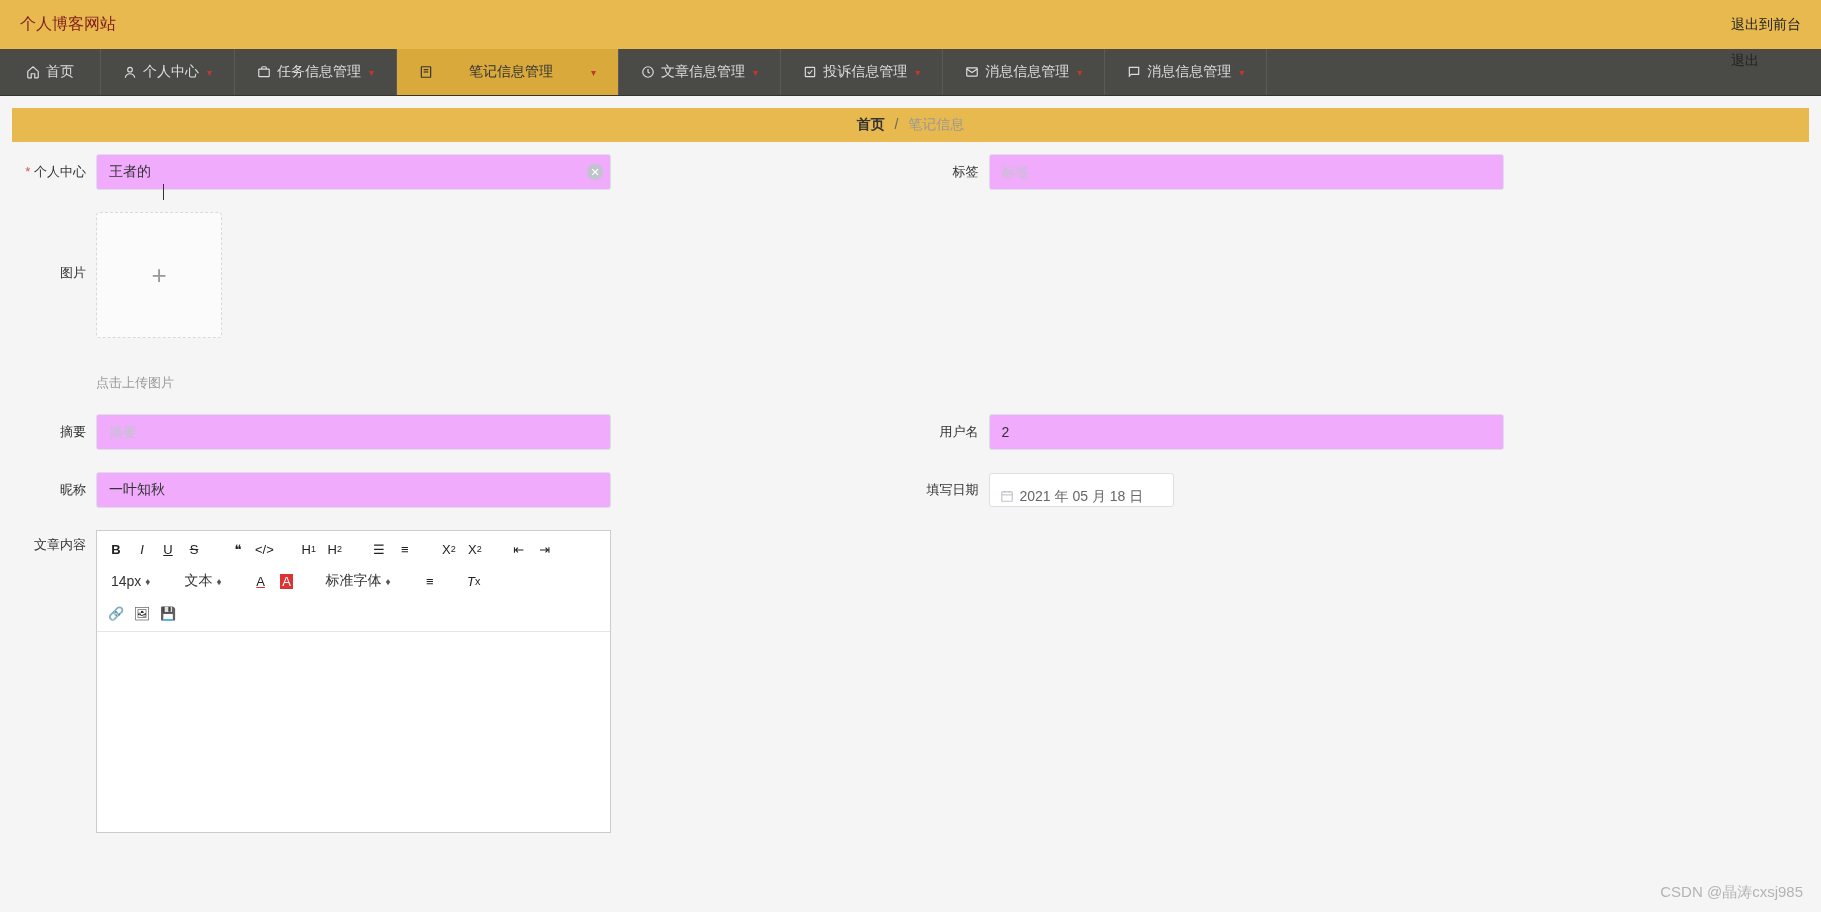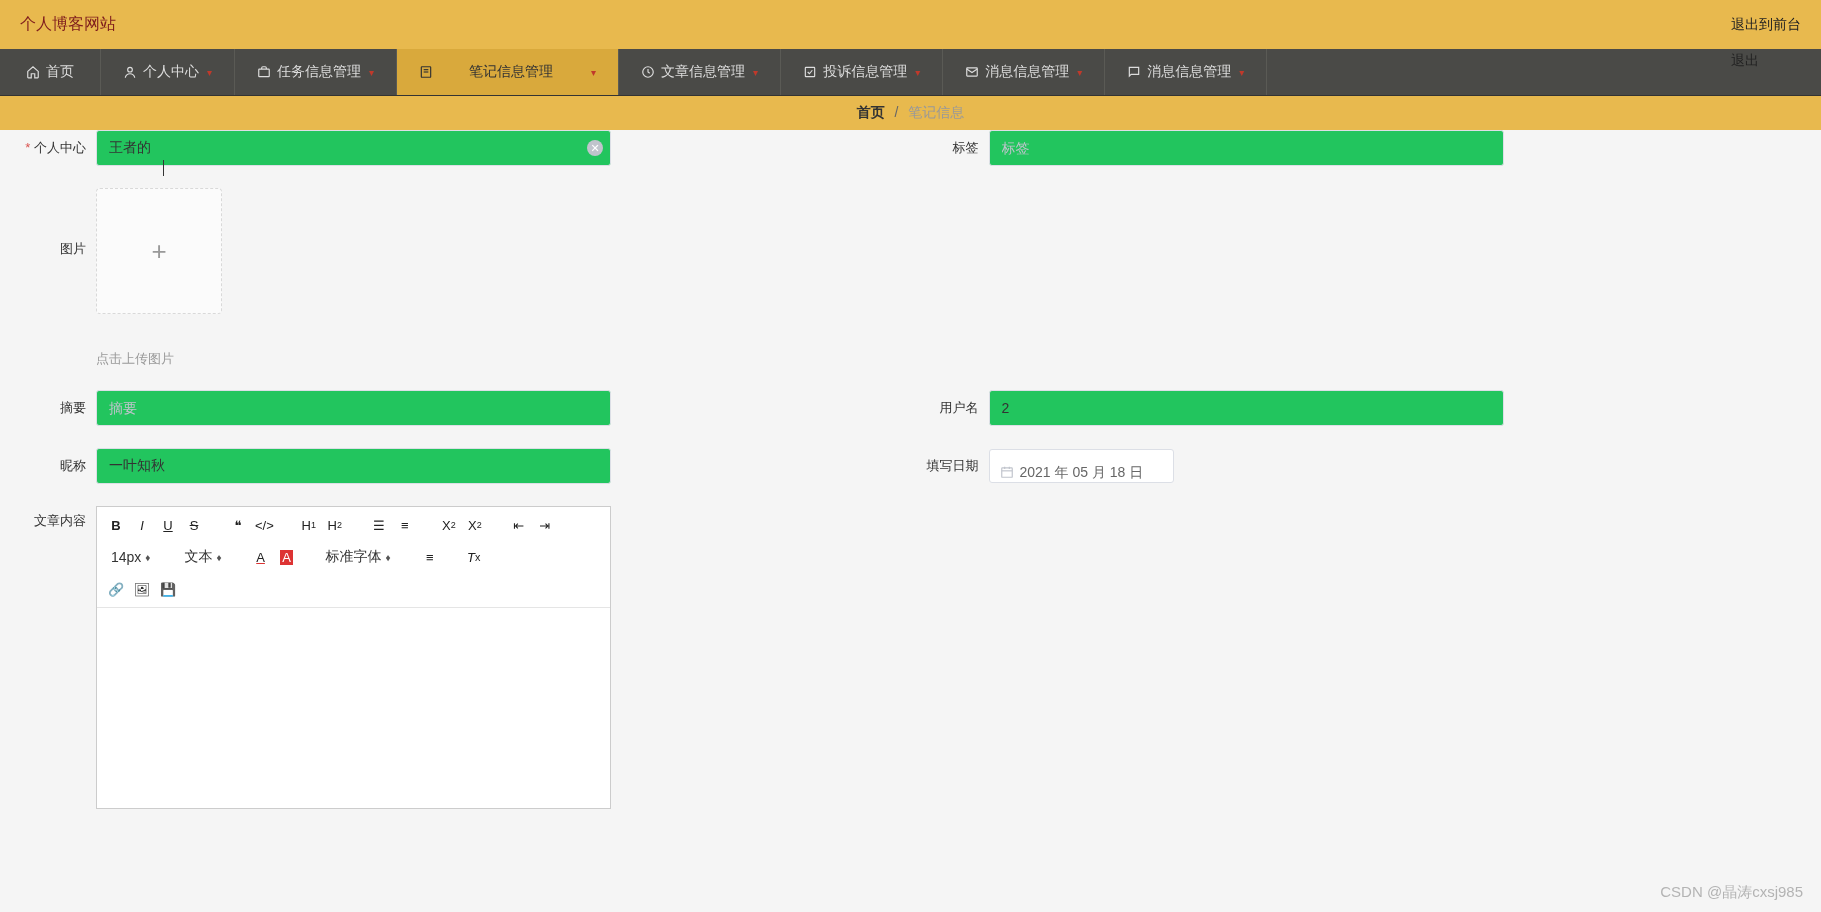--- a/index.html
+++ b/index.html
@@ -10,32 +10,32 @@
 .header-right { display: flex; gap: 18px; color: #222; flex-direction: column; }
 .header-right span { cursor: pointer; }
 
 .navbar { background: #4a4a47; height: 47px; display: flex; border-bottom: 1px solid #333; }
 .nav-item { display: flex; align-items: center; padding: 0 22px; color: #ddd; cursor: pointer; border-right: 1px solid #5a5a55; font-size: 14px; gap: 6px; position: relative; }
 .nav-item:first-child { padding: 0 26px; }
 .nav-item.active { background: #d9a93c; color: #333; gap: 36px; }
 .nav-item .chev { color: #c0392b; font-size: 10px; margin-left: 2px; }
 .nav-icon { width: 14px; height: 14px; display: inline-flex; align-items: center; justify-content: center; }
 
-.breadcrumb-bar { background: #e8b94e; margin: 0; padding: 8px; text-align: center; color: #555; }
+.breadcrumb-bar { background: #e8b94e; margin: 12px; padding: 8px; text-align: center; color: #555; }
 .breadcrumb-bar a { color: #333; font-weight: bold; text-decoration: none; }
 .breadcrumb-bar .sep { margin: 0 6px; color: #666; }
 .breadcrumb-bar .cur { color: #999; }
 
 .form-area { padding: 0 18px 30px 18px; }
 .form-row { display: flex; margin-bottom: 22px; }
 .form-col { flex: 1; display: flex; align-items: center; }
 .label { width: 78px; text-align: right; padding-right: 10px; color: #333; font-size: 13px; }
 .label.req::before { content: "* "; color: #d9534f; }
 .input-wrap { position: relative; width: 515px; }
-.el-input { width: 100%; height: 36px; border: 1px solid #dcdfe6; border-radius: 3px; padding: 0 30px 0 12px; font-size: 14px; color: #333; background: #22c55e; }
+.el-input { width: 100%; height: 36px; border: 1px solid #dcdfe6; border-radius: 3px; padding: 0 30px 0 12px; font-size: 14px; color: #333; background: #f0abfc; }
 .el-input::placeholder { color: #c0c4cc; }
 .clear-btn { position: absolute; right: 8px; top: 50%; transform: translateY(-50%); width: 16px; height: 16px; border-radius: 50%; background: #c0c4cc; color: #fff; font-size: 11px; display: flex; align-items: center; justify-content: center; cursor: pointer; }
 
 .upload-box { width: 126px; height: 126px; border: 1px dashed #d9d9d9; border-radius: 4px; background: #fbfbfb; display: flex; align-items: center; justify-content: center; cursor: pointer; }
 .upload-plus { font-size: 26px; color: #999; font-weight: 200; }
 .upload-hint { color: #999; font-size: 13px; margin-top: 36px; }
 
 .date-input { width: 185px; height: 34px; border: 1px solid #dcdfe6; border-radius: 3px; padding: 0 10px; display: flex; align-items: flex-end; gap: 6px; background: #fff; color: #666; }
 .date-input .cal-icon { color: #c0c4cc; }
 

